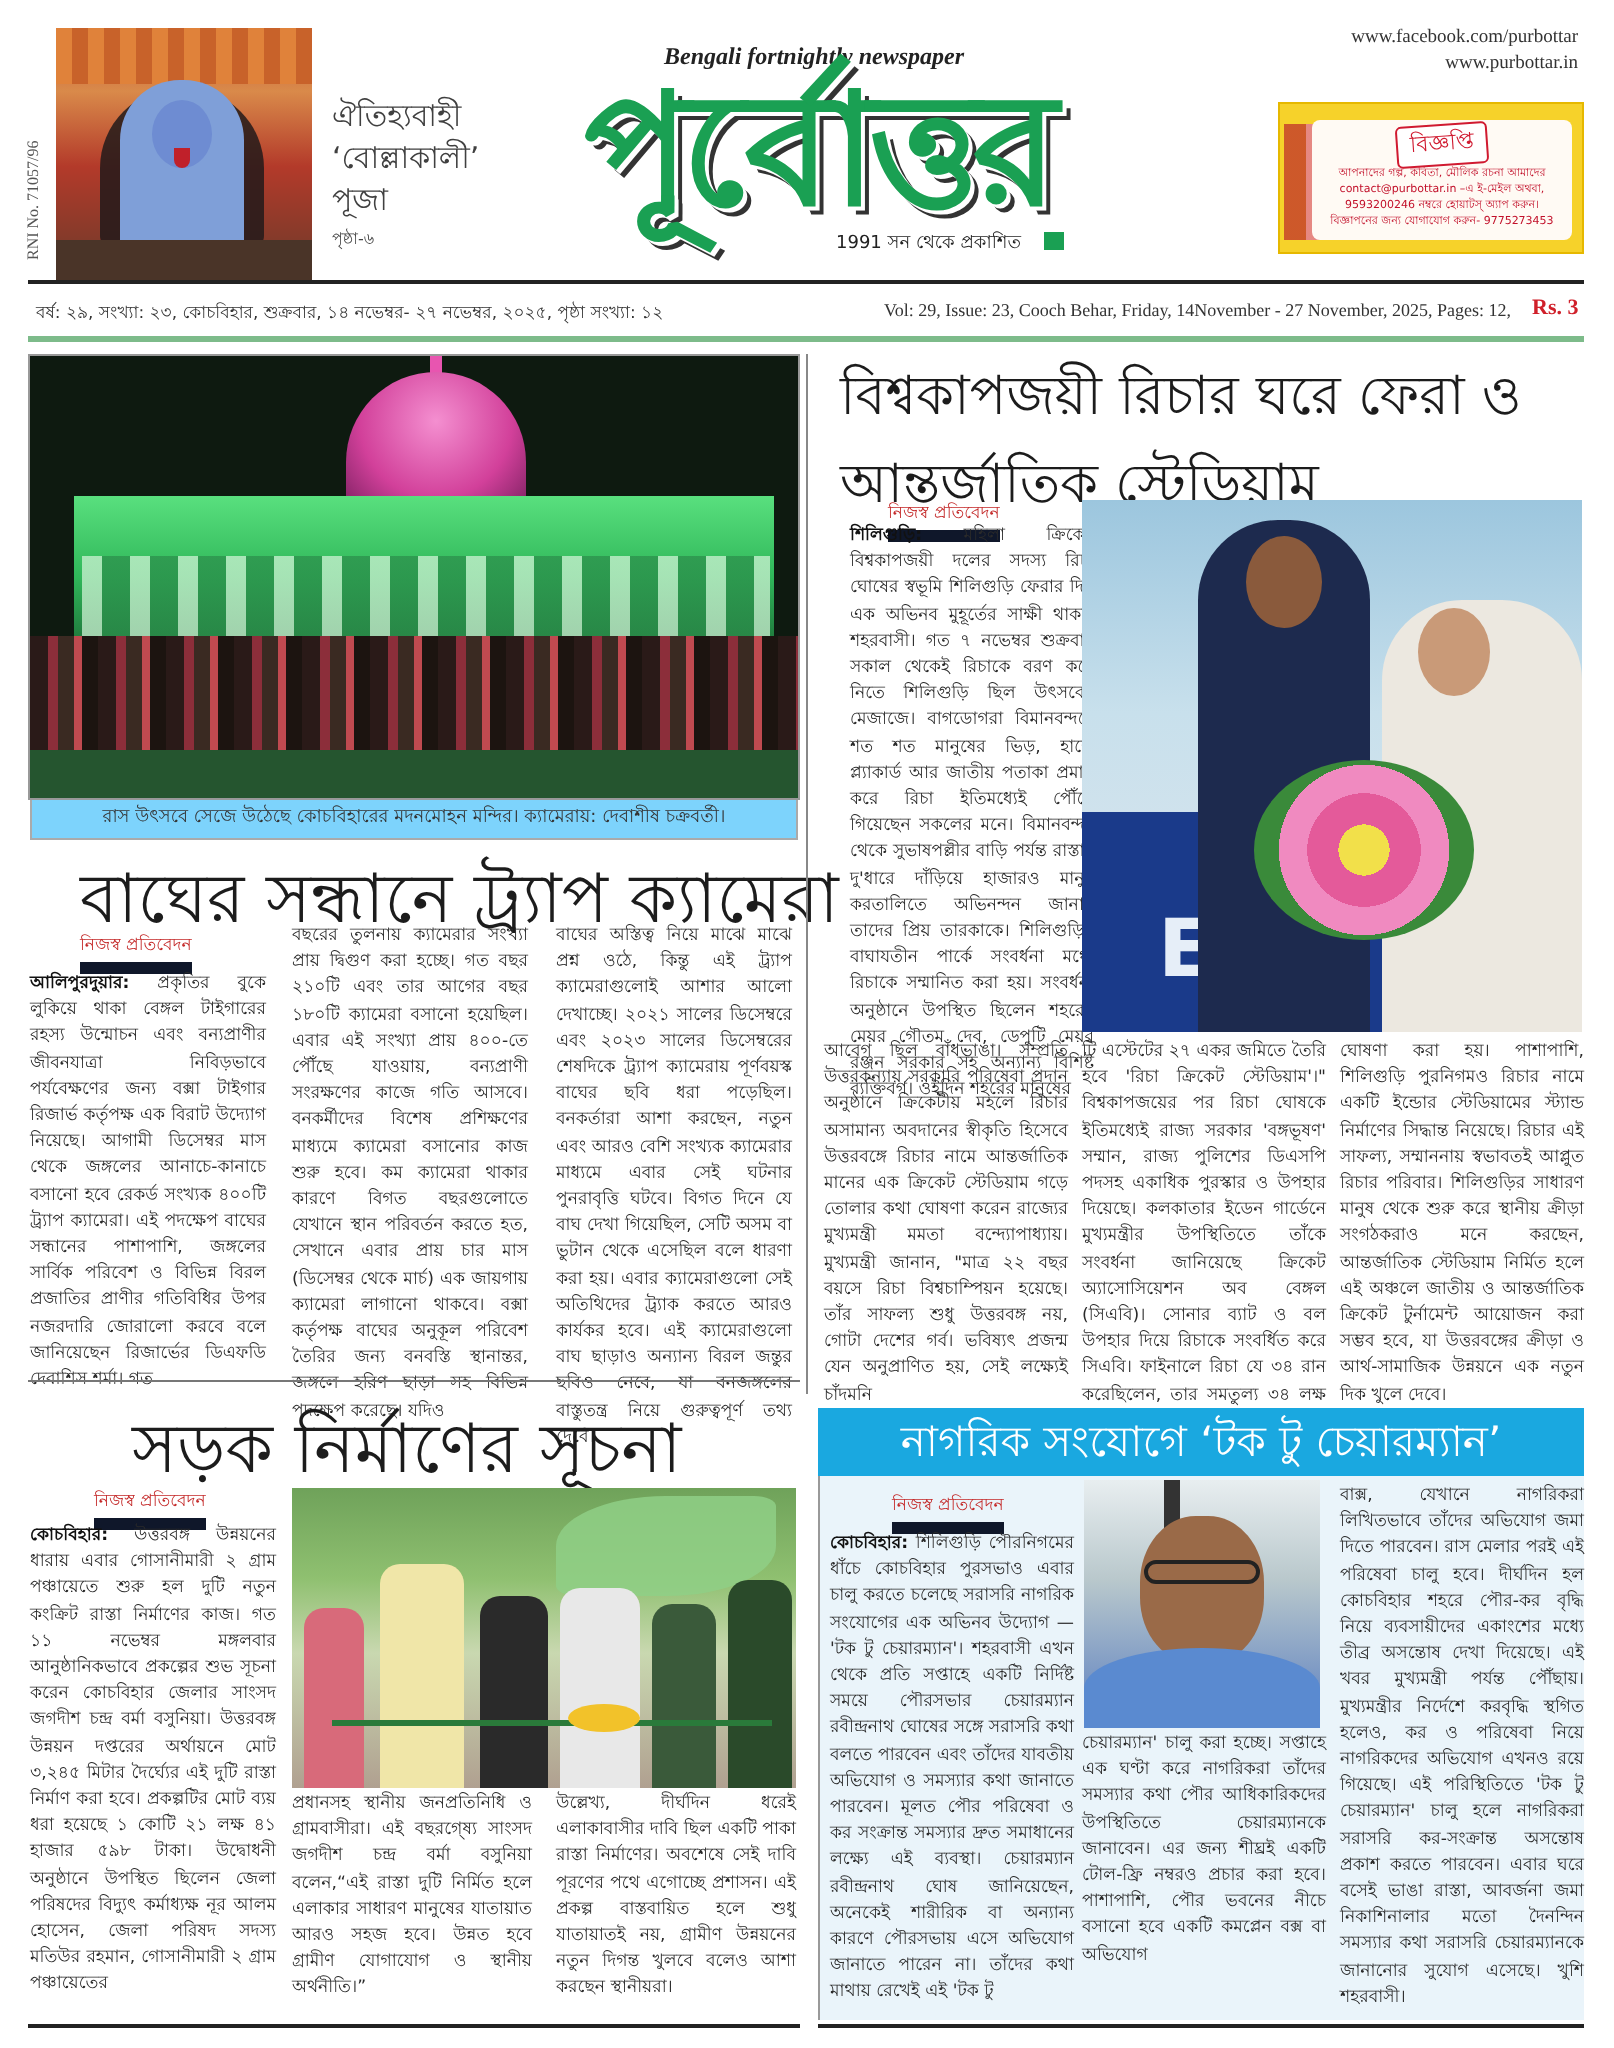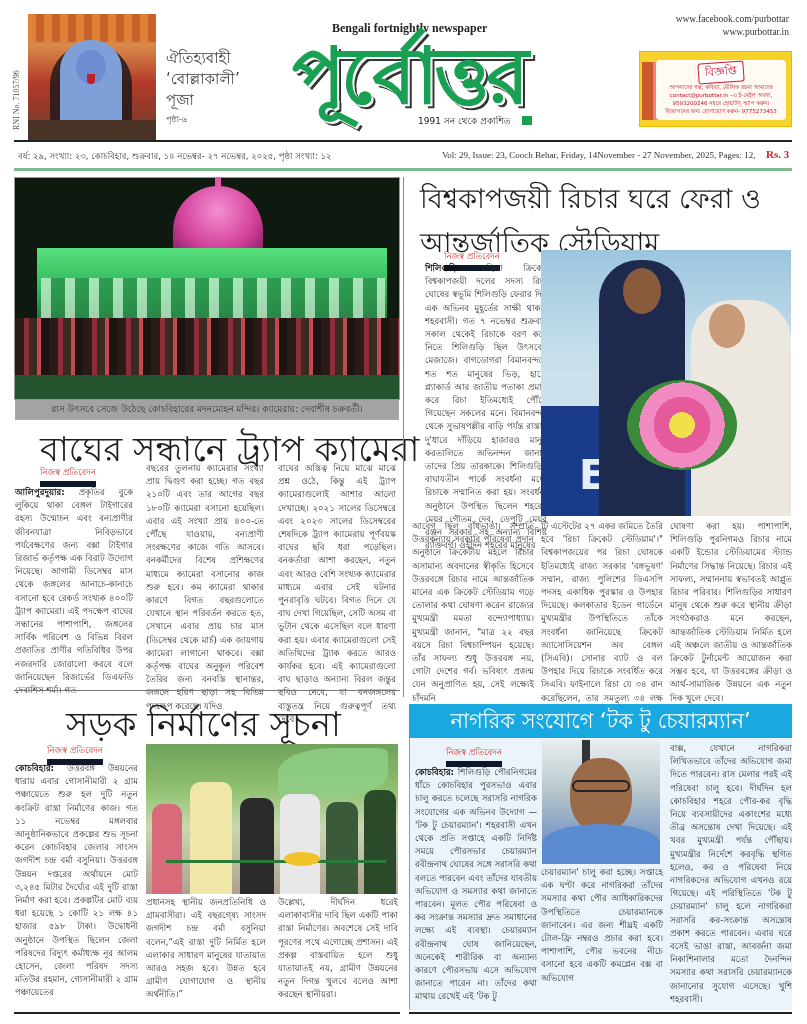--- a/index.html
+++ b/index.html
@@ -13,21 +13,21 @@
   .teaser-photo { left: 28px; top: 14px; width: 128px; height: 126px; background: linear-gradient(180deg, #c0503a 0%, #d98a4a 25%, #b33a2a 55%, #6a3a2a 100%); overflow: hidden; }
   .teaser-photo .canopy { position: absolute; left: 0; top: 0; width: 100%; height: 28px; background: repeating-linear-gradient(90deg, #e0823a 0 8px, #c8622a 8px 16px); }
   .teaser-photo .idol { position: absolute; left: 32px; top: 26px; width: 62px; height: 90px; background: #7f9fd8; border-radius: 30px 30px 10px 10px; }
   .teaser-photo .hair { position: absolute; left: 22px; top: 30px; width: 82px; height: 80px; background: #221a1a; border-radius: 40px 40px 6px 6px; opacity: .85; }
   .teaser-photo .face { position: absolute; left: 48px; top: 36px; width: 30px; height: 34px; background: #6e8cd2; border-radius: 50%; }
   .teaser-photo .tongue { position: absolute; left: 59px; top: 60px; width: 8px; height: 10px; background: #c0202a; border-radius: 0 0 4px 4px; }
   .teaser-photo .base { position: absolute; left: 0; bottom: 0; width: 100%; height: 20px; background: #4a3428; }
   .teaser-text { left: 166px; top: 48px; font-size: 15px; line-height: 21px; color: #404040; }
   .teaser-page { left: 166px; top: 113px; font-size: 8px; color: #444; }
 
-  .tagline { left: 332px; top: 21px; font-family: "Liberation Serif", serif; font-weight: bold; font-size: 12px; color: #222; }
+  .tagline { left: 332px; top: 21px; font-family: "Liberation Serif", serif; font-style: italic; font-weight: bold; font-size: 12px; color: #222; }
   .logo { left: 292px; top: 36px; width: 330px; height: 92px; }
   .logo-text { position: absolute; left: 0; top: -6px; font-size: 78px; font-weight: bold; color: #1aa053; letter-spacing: -4px; text-shadow: 2px 2px 0 #fff, 4px 4px 0 #333; line-height: 92px; }
   .since { left: 418px; top: 114px; font-size: 9px; color: #222; }
   .since-box { left: 522px; top: 116px; width: 10px; height: 9px; background: #1aa053; }
 
   .web { right: 18px; font-family: "Liberation Serif", serif; font-size: 9.5px; color: #333; text-align: right; }
   .web1 { top: 14px; }
   .web2 { top: 27px; }
 
   .ad { left: 639px; top: 51px; width: 153px; height: 76px; background: #f6d22a; border: 1px solid #e6b800; overflow: hidden; }
@@ -44,21 +44,21 @@
   .rule-green { left: 14px; top: 168px; width: 778px; height: 3px; background: #7dbb8a; }
 
   
   .temple { left: 14px; top: 177px; width: 386px; height: 223px; background: #0e1a10; overflow: hidden; border: 1px solid #999; }
   .temple .dome { position: absolute; left: 158px; top: 8px; width: 90px; height: 70px; background: radial-gradient(ellipse at 50% 35%, #f48fd0 0%, #d2409a 60%, #7a2060 100%); border-radius: 45px 45px 4px 4px; }
   .temple .spire { position: absolute; left: 200px; top: -2px; width: 6px; height: 14px; background: #e855b0; }
   .temple .bld { position: absolute; left: 22px; top: 70px; width: 350px; height: 80px; background: linear-gradient(180deg, #59e07e 0%, #30b85a 50%, #1c6b36 100%); }
   .temple .arches { position: absolute; left: 26px; top: 100px; width: 344px; height: 40px; background: repeating-linear-gradient(90deg, #d8f6dc 0 10px, #2b8c4a 10px 24px); opacity: .7; }
   .temple .crowd { position: absolute; left: 0; top: 140px; width: 100%; height: 60px; background: repeating-linear-gradient(90deg, #2a1a18 0 9px, #8c2e3a 9px 14px, #3a2a22 14px 22px, #c04a50 22px 26px, #1c1410 26px 34px); }
   .temple .floor { position: absolute; left: 0; bottom: 0; width: 100%; height: 24px; background: #25552f; }
-  .temple-cap { left: 15px; top: 400px; width: 384px; height: 20px; border: 1px solid #aaa; border-top: none; font-size: 9px; text-align: center; line-height: 19px; color: #333; background: #a3a3a3; }
+  .temple-cap { left: 15px; top: 400px; width: 384px; height: 20px; border: 1px solid #aaa; border-top: none; font-size: 9px; text-align: center; line-height: 19px; color: #333; background: #7dd3fc; }
 
   
   .h-big { font-size: 34px; color: #1c1c1c; white-space: nowrap; }
   .h-tiger { left: 40px; top: 423px; }
   .byline { font-size: 8.5px; color: #c42a2a; border-bottom: 6px solid #0f172a; padding-bottom: 1px; }
   .col { font-size: 8.6px; line-height: 13.2px; color: #2a2a2a; text-align: justify; }
   .col b { color: #111; }
   .tig-by { left: 40px; top: 466px; }
   .tig-c1 { left: 15px; top: 486px; width: 118px; }
   .tig-c2 { left: 146px; top: 462px; width: 118px; }

